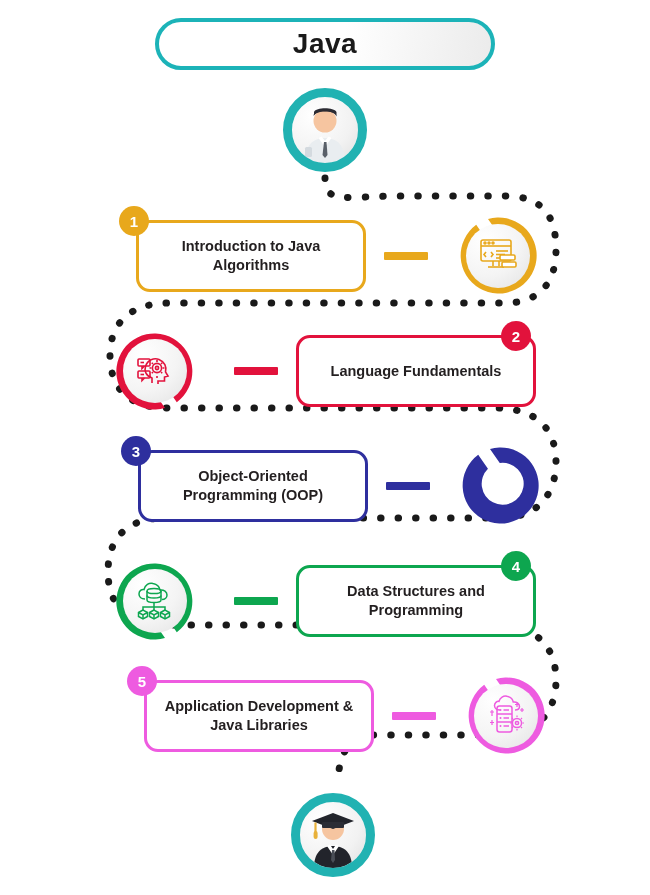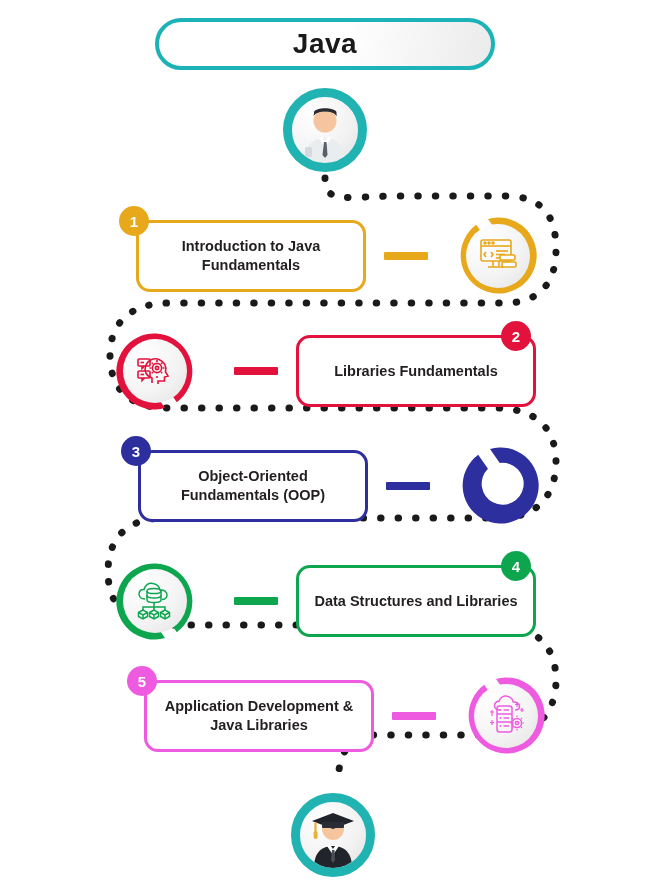--- a/index.html
+++ b/index.html
@@ -133,21 +133,21 @@
         <path d="M14 66 C14 50 22 44 33 44 C44 44 52 50 52 66 Z" fill="#22242B"></path>
         <path d="M27 44 L33 53 L39 44 L36 42.5 L33 47 L30 42.5 Z" fill="#ffffff"></path>
         <path d="M32 48 L34.5 48 L35 58 L33 61 L31 58 Z" fill="#4A4E57"></path>
       </svg>
     </div>
     <div class="ring"></div>
   </div>
 
   <div class="step left" id="step-1" style="left:110px;top:206px;width:432px;">
     <div class="step-box" style="width:230px;border-color:#E8A81C;">
-      <span>Introduction to Java Fundamentals</span>
+      <span>Introduction to Java Algorithms</span>
     </div>
     <div class="badge" style="background:#E8A81C;">
       <span>1</span>
     </div>
     <div class="dash" style="background:#E8A81C;"></div>
     <div class="icon-ring">
       <svg class="arc" width="86" height="86" viewBox="0 0 86 86">
         <path d="M30 79 A38 38 0 1 1 43 81 L43 64 A21 21 0 1 0 30 62 Z" fill="#E8A81C" transform="rotate(145 43 43)"></path>
       </svg>
       <div class="disc">
@@ -191,30 +191,30 @@
             <path d="M9 17 L9 19.5 L11.5 17"></path>
             <rect x="5" y="22" width="12" height="7" rx="1"></rect>
             <line x1="7.5" y1="25.5" x2="11" y2="25.5"></line>
             <path d="M9 29 L9 31.5 L11.5 29"></path>
           </g>
         </svg>
       </div>
     </div>
     <div class="dash" style="background:#E2123C;"></div>
     <div class="step-box" style="width:240px;border-color:#E2123C;">
-      <span>Libraries Fundamentals</span>
+      <span>Language Fundamentals</span>
     </div>
     <div class="badge" style="background:#E2123C;">
       <span>2</span>
     </div>
   </div>
 
   <div class="step left" id="step-3" style="left:112px;top:436px;width:432px;">
     <div class="step-box" style="width:230px;border-color:#2E2F9E;">
-      <span>Object-Oriented Fundamentals (OOP)</span>
+      <span>Object-Oriented Programming (OOP)</span>
     </div>
     <div class="badge" style="background:#2E2F9E;">
       <span>3</span>
     </div>
     <div class="dash" style="background:#2E2F9E;"></div>
     <div class="icon-ring">
       <svg class="arc" width="86" height="86" viewBox="0 0 86 86">
         <path d="M30 79 A38 38 0 1 1 43 81 L43 64 A21 21 0 1 0 30 62 Z" fill="#2E2F9E" transform="rotate(145 43 43)"></path>
       </svg>
     </div>
@@ -239,21 +239,21 @@
             <path d="M32 31 L27.5 33.5 L27.5 37.5 L32 40 L36.5 37.5 L36.5 33.5 Z"></path>
             <path d="M5.5 33.5 L10 36 L14.5 33.5 M10 36 L10 40"></path>
             <path d="M16.5 33.5 L21 36 L25.5 33.5 M21 36 L21 40"></path>
             <path d="M27.5 33.5 L32 36 L36.5 33.5 M32 36 L32 40"></path>
           </g>
         </svg>
       </div>
     </div>
     <div class="dash" style="background:#0DA64F;"></div>
     <div class="step-box" style="width:240px;border-color:#0DA64F;">
-      <span>Data Structures and Libraries</span>
+      <span>Data Structures and Programming</span>
     </div>
     <div class="badge" style="background:#0DA64F;">
       <span>4</span>
     </div>
   </div>
 
   <div class="step left" id="step-5" style="left:118px;top:666px;width:424px;">
     <div class="step-box" style="width:230px;border-color:#EE5BE0;">
       <span>Application Development &amp; Java Libraries</span>
     </div>

